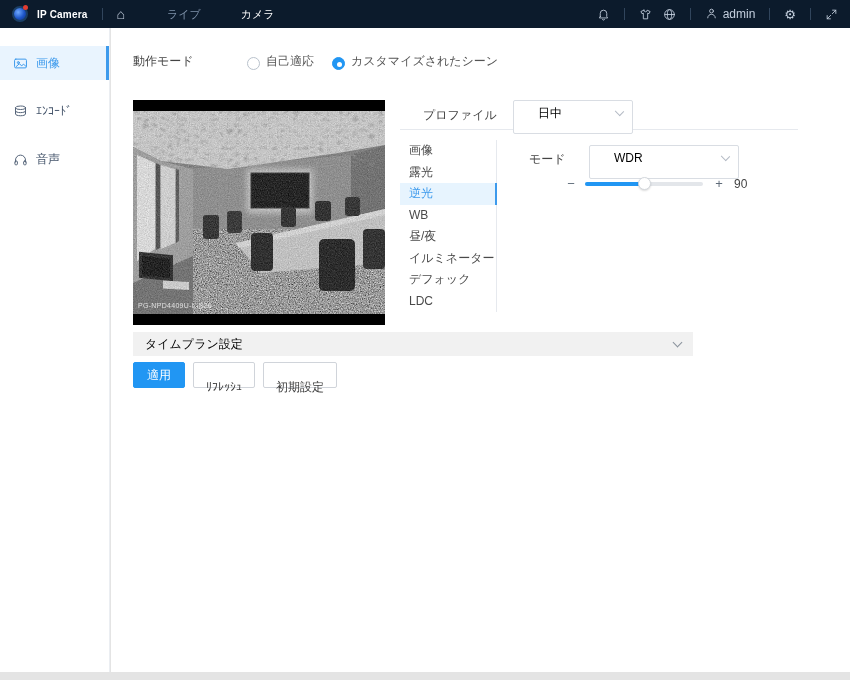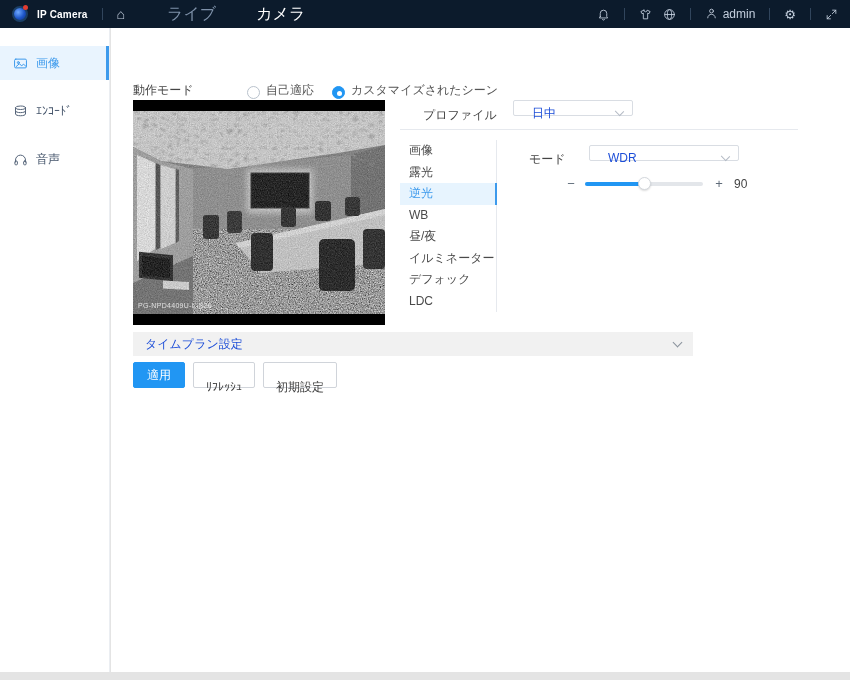--- a/index.html
+++ b/index.html
@@ -18,21 +18,21 @@
   }
   .logo { position:relative; width:16px; height:16px; border-radius:50%;
     background:radial-gradient(circle at 35% 35%, #6ea8ff 0%, #1d55c8 55%, #0e2f7a 100%);
     border:2px solid #1b3f66; flex:0 0 auto; }
   .logo::after { content:""; position:absolute; right:-2px; top:-3px; width:5px; height:5px;
     border-radius:50%; background:#e03c31; }
   .brand { color:#fff; font-weight:bold; font-size:10px; margin-left:9px; letter-spacing:.2px; }
   .tb-sep { width:1px; height:12px; background:#31455c; margin:0 14px; }
   .tb-home { color:#c3cedd; font-size:14px; line-height:1; cursor:pointer; }
   .tb-nav { display:flex; gap:40px; margin-left:42px; }
-  .tb-nav .nav-item { color:#7e91a9; cursor:pointer; font-size:16px; }
+  .tb-nav .nav-item { color:#7e91a9; cursor:pointer; font-size:11px; }
   .tb-nav .nav-item.active { color:#ffffff; }
   .tb-right { margin-left:auto; display:flex; align-items:center; gap:11px; color:#c3cedd; }
   .tb-right svg { display:block; }
   .tb-right .gear { font-size:13px; line-height:1; }
   .tb-user { display:flex; align-items:flex-start; gap:5px; color:#c3cedd; font-size:12px; cursor:pointer; }
 
   
   .sidebar {
     position:absolute; left:0; top:28px; width:110px; height:644px;
     background:#ffffff; border-right:1px solid #ebeef2;
@@ -45,42 +45,42 @@
   .side-item.active::after { content:""; position:absolute; right:0; top:0; width:3px; height:100%;
     background:#3d9aec; }
   .side-item svg { flex:0 0 auto; }
 
   
   .content {
     position:absolute; left:111px; top:28px; width:739px; height:644px;
     background:#ffffff;
   }
 
-  .workmode-row { position:absolute; left:22px; top:54px; display:flex; align-items:center; }
+  .workmode-row { position:absolute; left:22px; top:25px; display:flex; align-items:center; }
   .workmode-label { width:82px; color:#444; }
   .radio-group { display:flex; gap:18px; margin-left:0; }
   .radio-opt { display:flex; align-items:flex-end; gap:6px; cursor:pointer; color:#555; }
   .radio { width:13px; height:13px; border-radius:50%; border:1px solid #b9c2cc; background:#fff;
     position:relative; flex:0 0 auto; }
   .radio.checked { border-color:#2196f3; background:#2196f3; }
   .radio.checked::after { content:""; position:absolute; left:4px; top:4px; width:5px; height:5px;
     border-radius:50%; background:#fff; }
 
   
   .preview { position:absolute; left:22px; top:72px; width:252px; height:225px; background:#000; }
   .preview svg { position:absolute; left:0; top:11px; width:252px; height:203px; }
   .watermark { position:absolute; left:5px; bottom:16px; font-size:7px;
     color:rgba(255,255,255,.78); letter-spacing:.3px; }
 
   
   .profile-row { position:absolute; left:289px; top:72px; width:398px; height:30px;
     border-bottom:1px solid #e6e9ee; display:flex; align-items:flex-start; }
   .profile-label { margin-top:7px; color:#444; width:90px;margin-left:23px; }
   .select { position:relative; border:1px solid #d9dde3; border-radius:2px; background:#fff;
-    height:16px; line-height:24px; padding:0 24px 0 18px; color:#1d4ed8; cursor:pointer; min-width:120px; }
+    height:34px; line-height:24px; padding:0 24px 0 24px; color:#000000; cursor:pointer; min-width:120px; }
   .select .chev { position:absolute; right:9px; top:9px; width:7px; height:7px;
     border-right:1px solid #b3bac4; border-bottom:1px solid #b3bac4; transform:rotate(45deg) scale(1,.9);
     transform-origin:center; margin-top:-2px; }
   .profile-row .select { margin-left:0; width:120px; }
 
   .settings-menu { position:absolute; left:289px; top:112px; width:97px;
     border-right:1px solid #e6e9ee; }
   .menu-item { position:relative; height:21.5px; line-height:21.5px; padding-left:9px;
     color:#4a4a4a; cursor:pointer; font-size:12px; }
   .menu-item.active { background:#e7f4fe; color:#3d9aec; }
@@ -97,21 +97,21 @@
     margin:0 6px 0 8px; cursor:pointer; }
   .slider-fill { position:absolute; left:0; top:0; height:4px; background:#2196f3; border-radius:2px; }
   .slider-handle { position:absolute; top:-5px; width:13px; height:13px; border-radius:50%;
     background:#fff; border:1px solid #d4d8dd; box-shadow:0 1px 2px rgba(0,0,0,.15); cursor:grab; }
   .slider-val { color:#444; margin-left:9px; }
   .slider-row .plus { margin-left:4px; }
 
   
   .timeplan { position:absolute; left:22px; top:304px; width:560px; height:24px;
     background:#f1f1f1; display:flex; align-items:center; padding:0 12px; cursor:pointer;
-    color:#1d4ed8;font-family:Liberation Serif, serif; }
+    color:#000000;font-family:Liberation Serif, serif; }
   .timeplan .chev { margin-left:auto; width:7px; height:7px; border-right:1px solid #8a929c;
     border-bottom:1px solid #8a929c; transform:rotate(45deg); margin-top:-3px; }
 
   
   .btn-row { position:absolute; left:22px; top:334px; display:flex; gap:8px; }
   .btn { height:26px; border-radius:2px; padding:12px 12px; font-size:12px; line-height:24px;
     cursor:pointer; border:1px solid #d0d4da; background:#fff; color:#3c3c3c; }
   .btn.primary { background:#2196f3; border-color:#2196f3; color:#fff; padding:0 13px; }
 
   svg.ic { stroke:currentColor; fill:none; stroke-width:1.6; stroke-linecap:round; stroke-linejoin:round; }

